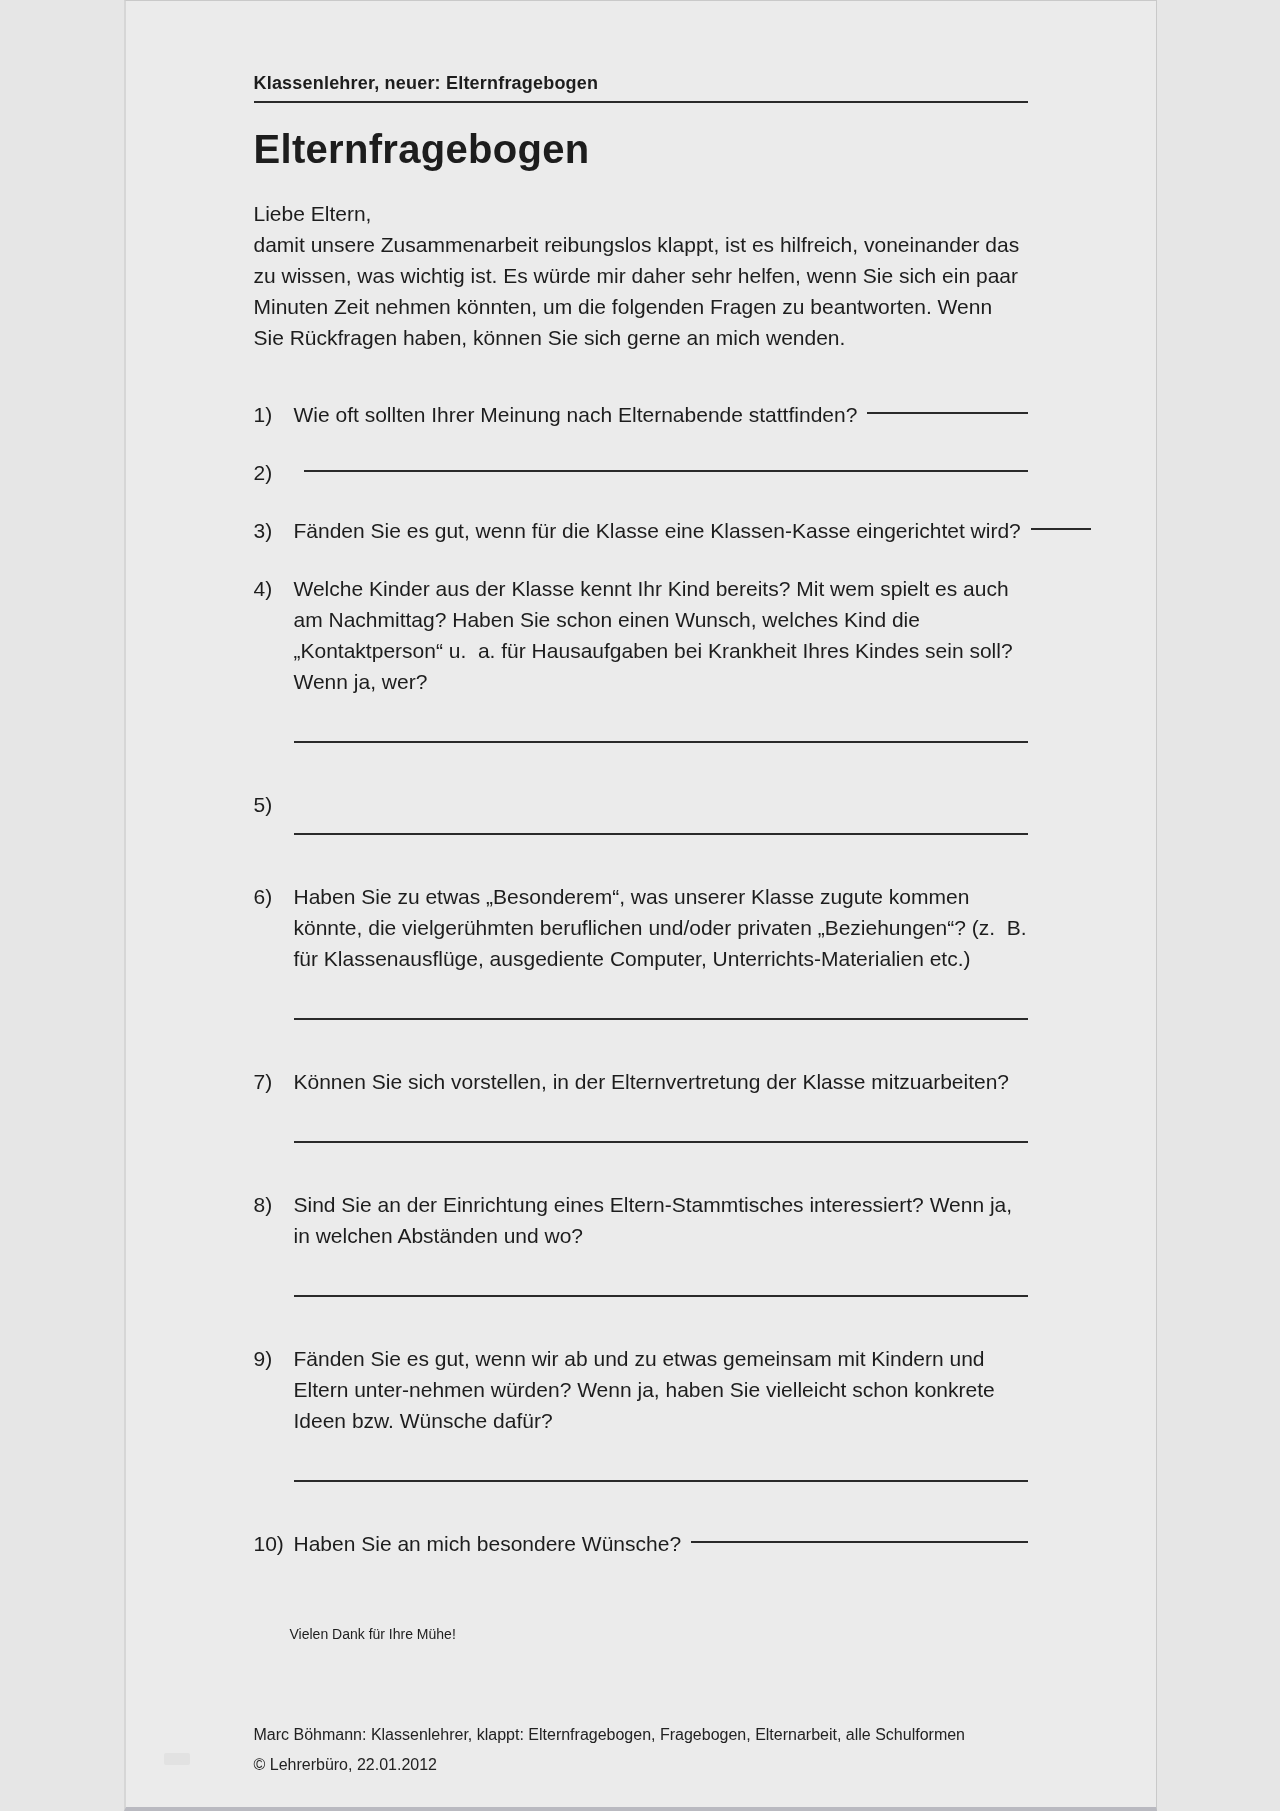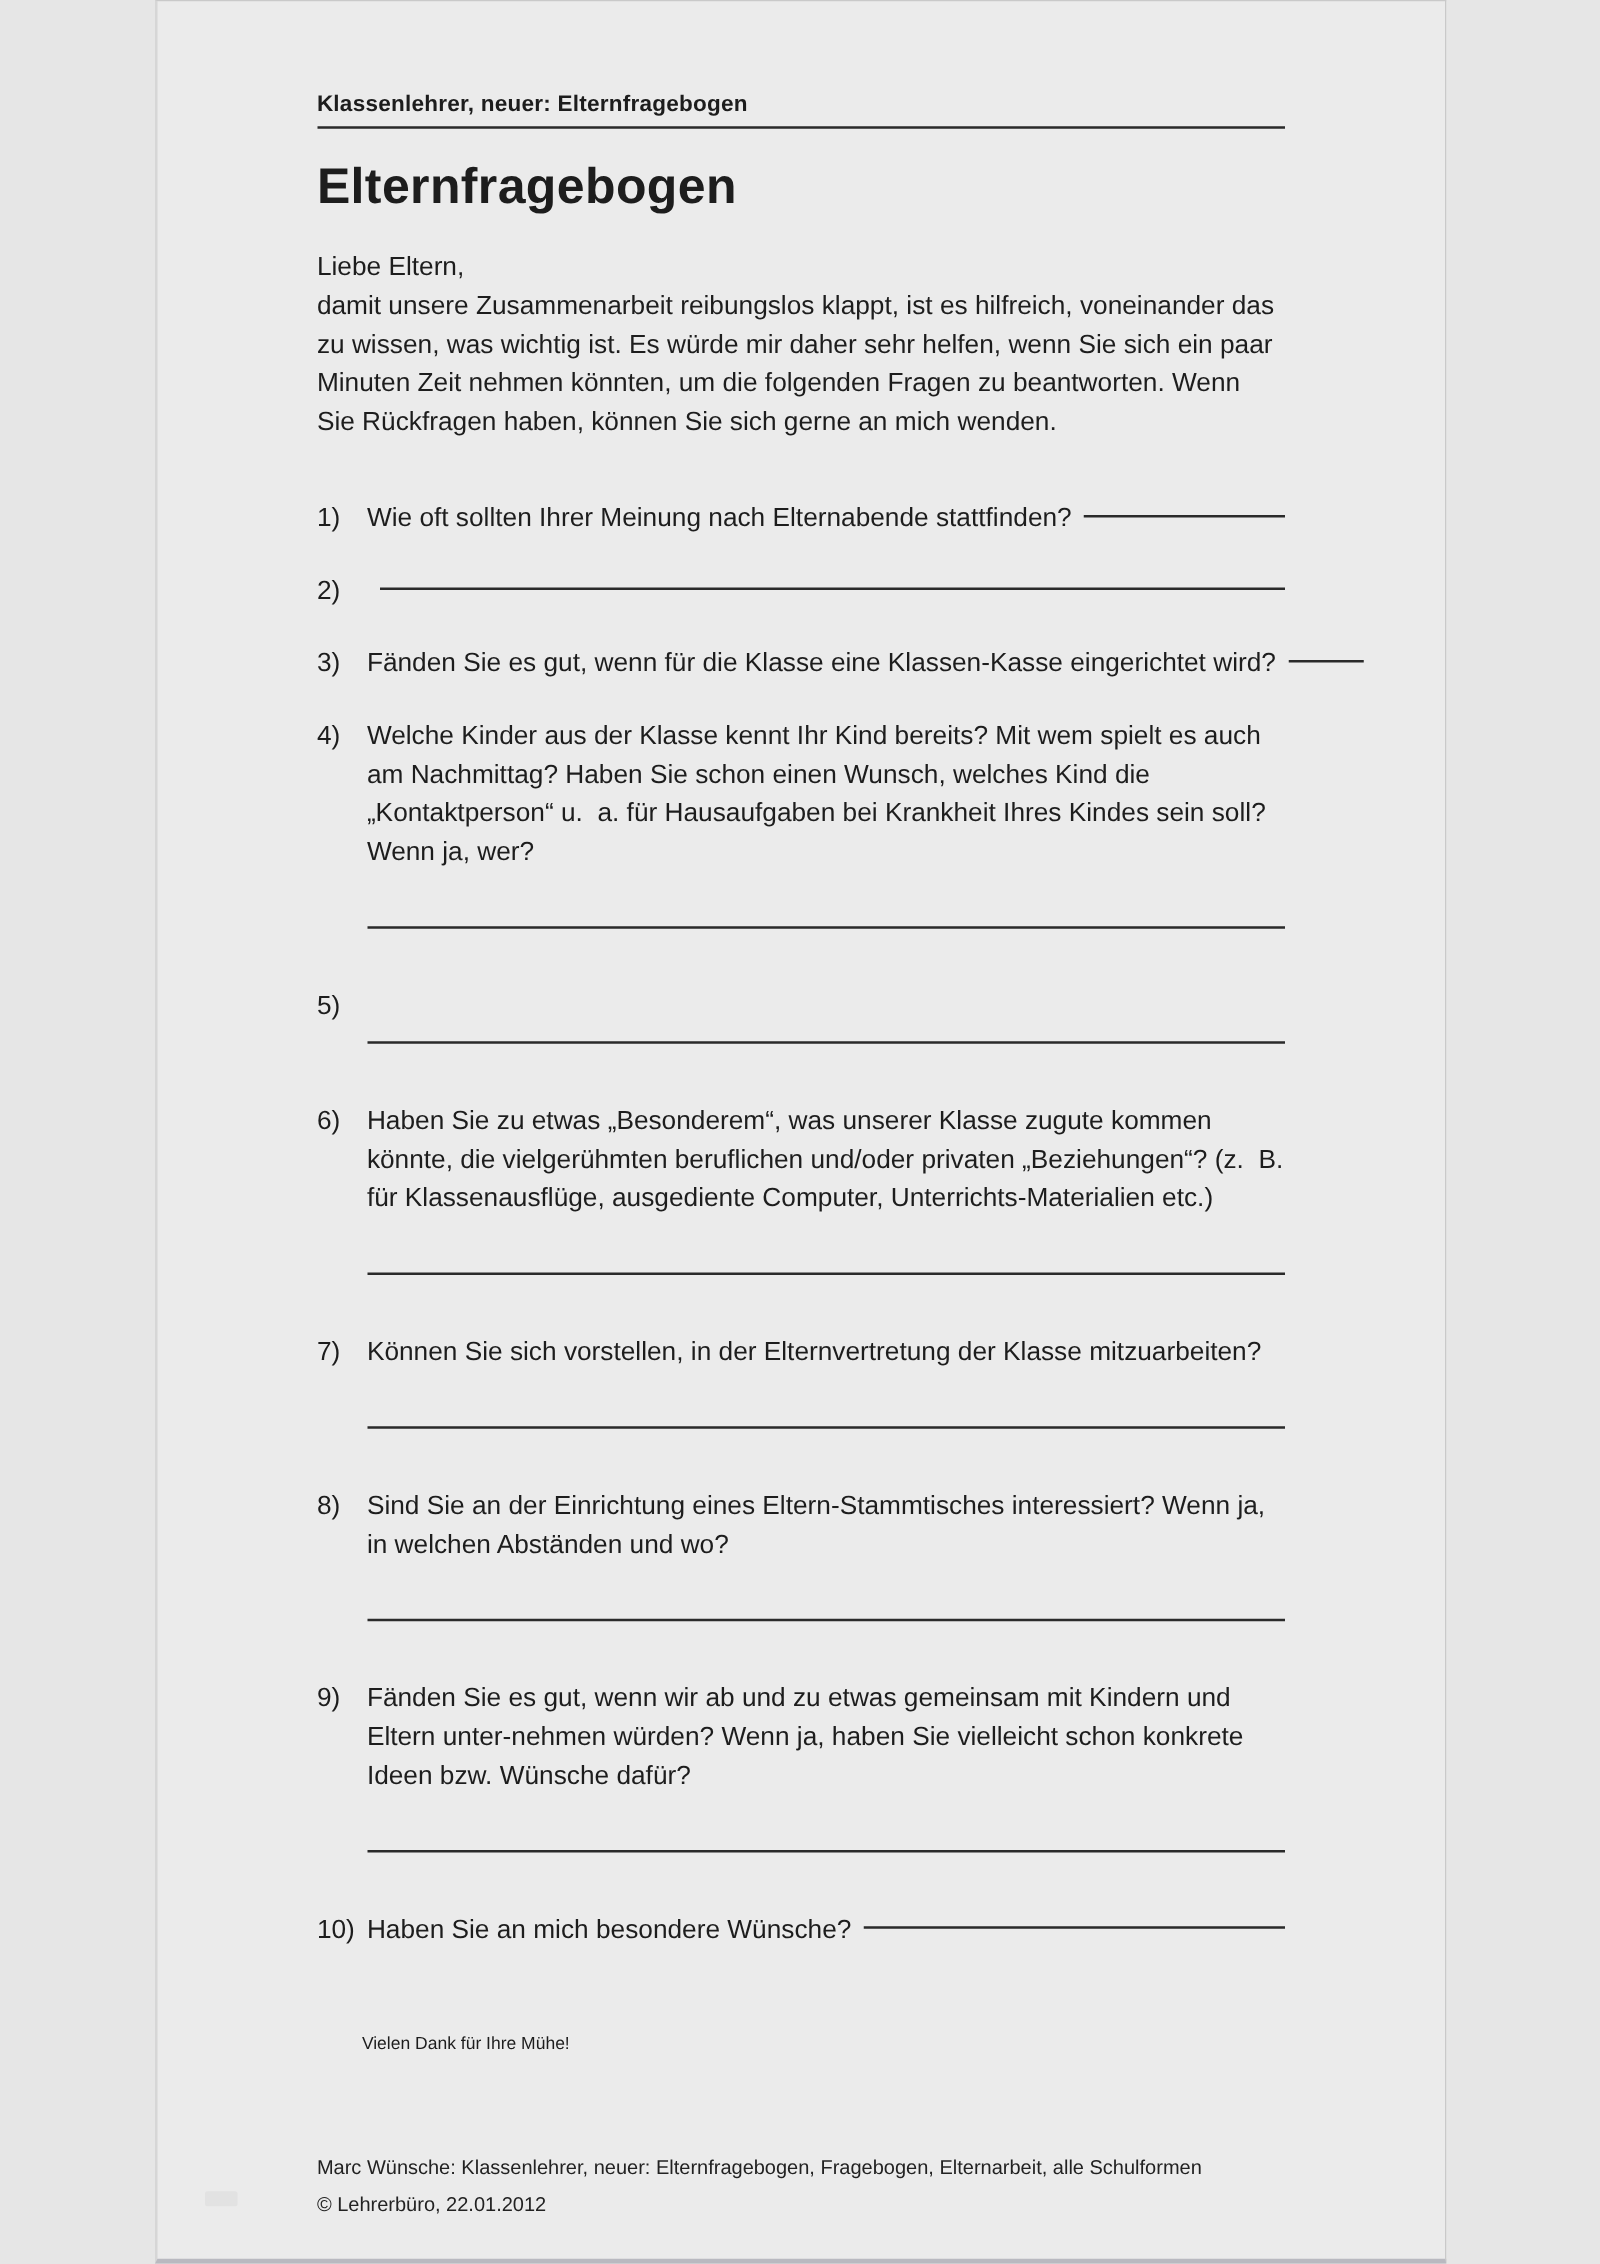--- a/index.html
+++ b/index.html
@@ -156,18 +156,18 @@
       <span class="q-text">Haben Sie an mich besondere Wünsche?</span>
       <span class="inline-line"></span>
 
     </div>
   </div>
     </div>
 
   <div class="closing">Vielen Dank für Ihre Mühe!</div>
 
   <div class="doc-footer">
-    <div>Marc Wünsche: Klassenlehrer, neuer: Elternfragebogen, Fragebogen, Elternarbeit, alle Schulformen</div>
+    <div>Marc Böhmann: Klassenlehrer, klappt: Elternfragebogen, Fragebogen, Elternarbeit, alle Schulformen</div>
     <div>© Lehrerbüro, 22.01.2012</div>
   </div>
 
   <div class="watermark-smudge"></div>
 </div>
 
 </body></html>

